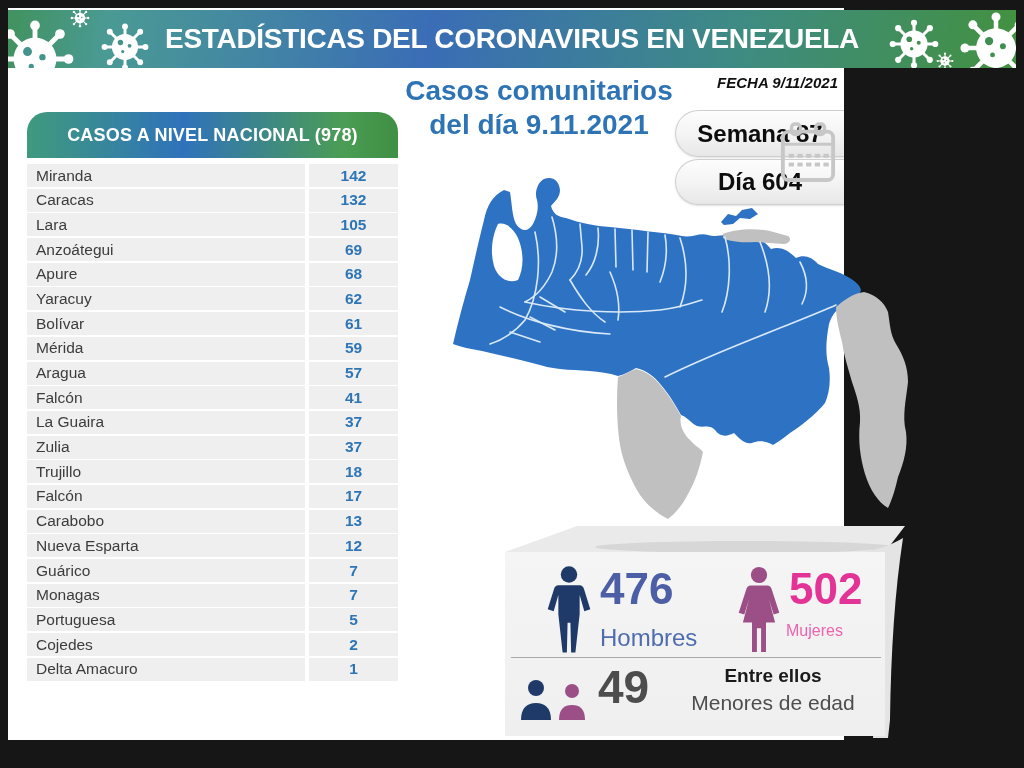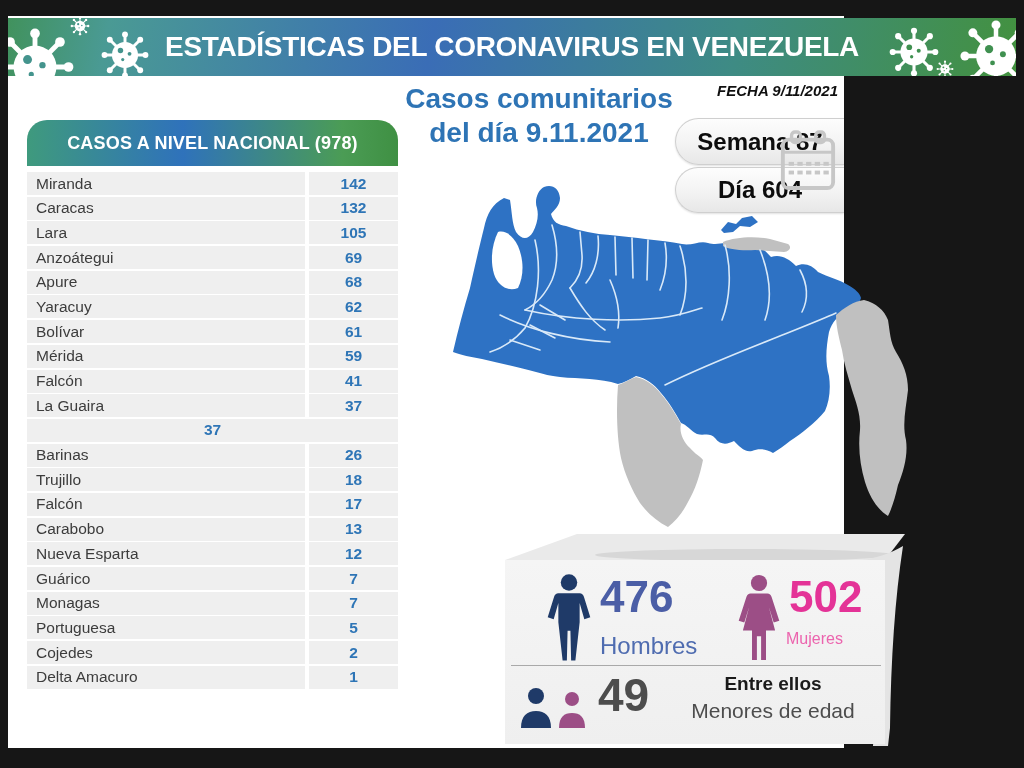--- a/index.html
+++ b/index.html
@@ -1,18 +1,18 @@
 <!DOCTYPE html>
 <html><head>
 <meta charset="utf-8">
 <style>
   html,body{margin:0;padding:0;}
   #page{position:relative;width:1024px;height:768px;background:#161616;overflow:hidden;
         font-family:"Liberation Sans", sans-serif;}
-  .canvas{position:absolute;left:8px;top:16px;width:836px;height:732px;background:#ffffff;}
+  .canvas{position:absolute;left:8px;top:8px;width:836px;height:732px;background:#ffffff;}
 
   
   .band{position:absolute;left:0;top:2px;width:1008px;height:58px;overflow:hidden;
         background:linear-gradient(100deg,#41925d 0%,#4a9a94 10%,#3a6db6 42%,#3e8b84 72%,#43913f 100%);}
   .band-title{position:absolute;left:140px;right:140px;top:0;height:58px;line-height:58px;
         text-align:center;color:#ffffff;font-size:28px;font-weight:bold;letter-spacing:-.3px;white-space:nowrap;}
   .virus{position:absolute;color:#3f8d86;}
   .virus svg{display:block;width:100%;height:100%;}
 
   
@@ -200,39 +200,40 @@
           <div class="t-row">
             <div class="t-name">Bolívar</div>
             <div class="t-val">61</div>
           </div>
 
           <div class="t-row">
             <div class="t-name">Mérida</div>
             <div class="t-val">59</div>
           </div>
 
+          <div class="t-row">
+            <div class="t-name">Aragua</div>
+            <div class="t-val">57</div>
+          </div>
 
           <div class="t-row">
             <div class="t-name">Falcón</div>
             <div class="t-val">41</div>
           </div>
 
           <div class="t-row">
             <div class="t-name">La Guaira</div>
             <div class="t-val">37</div>
           </div>
 
           <div class="t-row">
+            <div class="t-name">Zulia</div>
             <div class="t-val">37</div>
           </div>
 
-          <div class="t-row">
-            <div class="t-name">Barinas</div>
-            <div class="t-val">26</div>
-          </div>
 
           <div class="t-row">
             <div class="t-name">Trujillo</div>
             <div class="t-val">18</div>
           </div>
 
           <div class="t-row">
             <div class="t-name">Falcón</div>
             <div class="t-val">17</div>
           </div>

